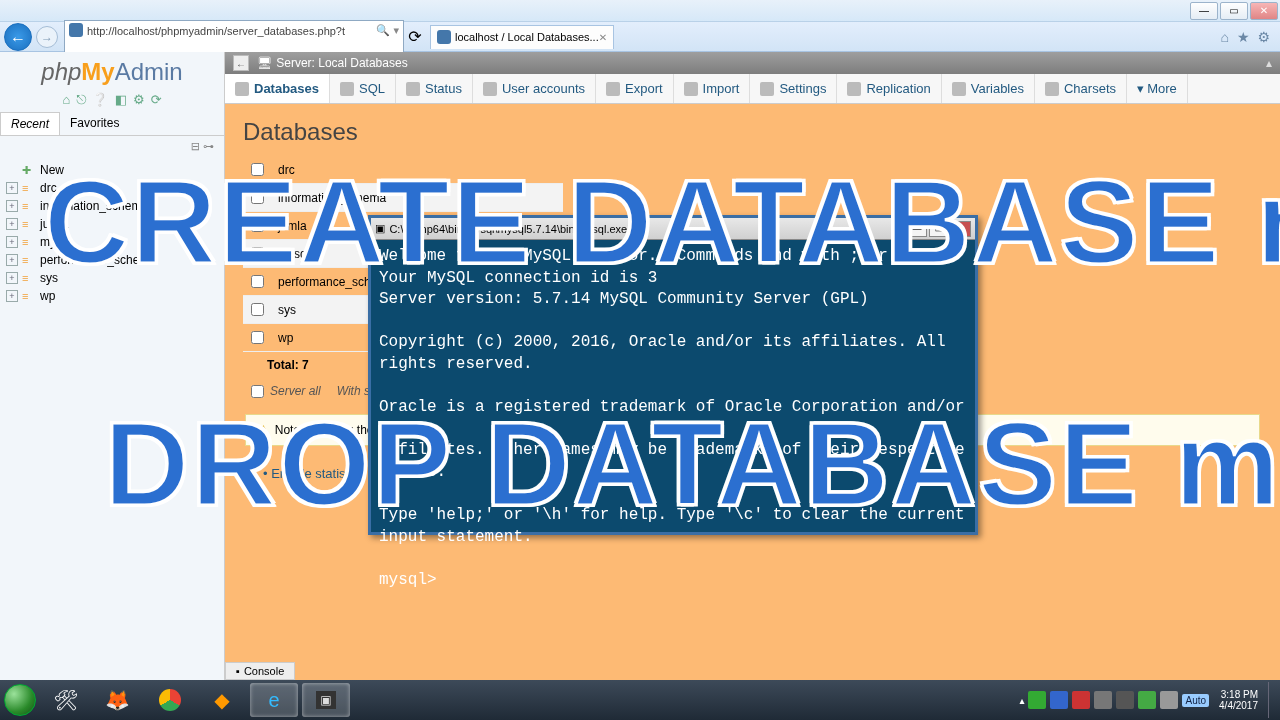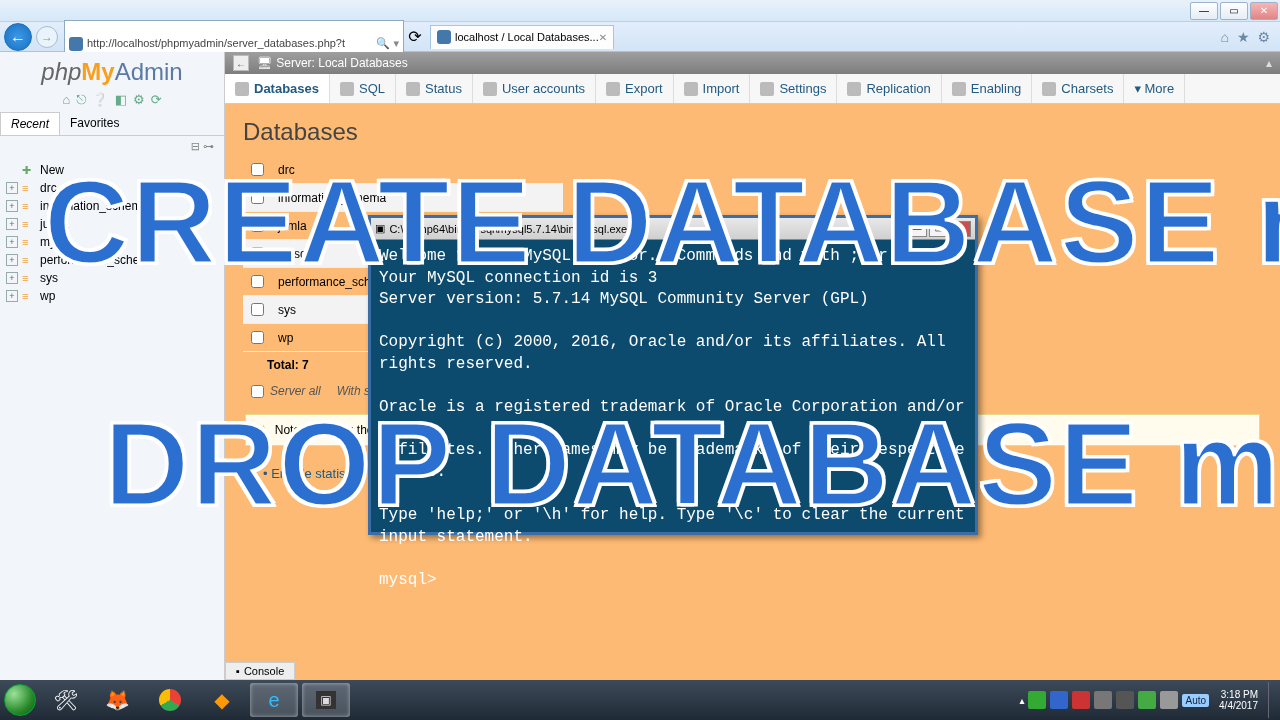--- a/index.html
+++ b/index.html
@@ -7,21 +7,21 @@
 
 
 .win-titlebar { height: 22px; background: linear-gradient(#e8f1fa,#d6e8f8); border-bottom: 1px solid #b9d1e8; display: flex; justify-content: flex-end; align-items: center; padding-right: 2px; }
 .win-btn { width: 28px; height: 18px; border: 1px solid #9bb3cb; background: linear-gradient(#fefefe,#e5edf5); margin-left: 2px; font-size: 10px; display: flex; align-items: center; justify-content: center; border-radius: 2px; }
 .win-btn.close { background: linear-gradient(#f7b6b6,#e08585); color: #fff; }
 
 
 .ie-toolbar { height: 30px; background: linear-gradient(#e3eefc,#d2e4f6); display: flex; align-items: center; padding: 0 4px; border-bottom: 1px solid #a8c4e2; }
 .ie-back { width: 28px; height: 28px; border-radius: 50%; background: radial-gradient(#3a9ae8,#1a6fbf); display: flex; align-items: center; justify-content: center; color: #fff; font-size: 16px; border: 1px solid #1a6fbf; }
 .ie-fwd { width: 22px; height: 22px; border-radius: 50%; border: 1px solid #a5bdd6; background: #eaf2fa; display: flex; align-items: center; justify-content: center; margin-left: 4px; color: #7d98b3; font-size: 12px; }
-.ie-url-box { flex: 0 0 340px; height: 24px; background: #fff; border: 1px solid #8fa9c3; margin-left: 6px; display: flex; align-items: flex-start; padding: 16px 4px; font-size: 11px; }
+.ie-url-box { flex: 0 0 340px; height: 24px; background: #fff; border: 1px solid #8fa9c3; margin-left: 6px; display: flex; align-items: flex-end; padding: 16px 4px; font-size: 11px; }
 .ie-favicon { width: 14px; height: 14px; background: #47a; border-radius: 3px; margin-right: 4px; }
 .ie-url { flex: 1; color: #444; overflow: hidden; white-space: nowrap; }
 .ie-refresh { width: 22px; text-align: center; }
 .ie-tab { height: 24px; background: #fdfdfd; border: 1px solid #a8c4e2; border-bottom: none; margin-left: 4px; display: flex; align-items: center; padding: 0 6px; font-size: 11px; min-width: 160px; position: relative; }
 .ie-tab .fav { width: 14px; height: 14px; background: #47a; border-radius: 3px; margin-right: 4px; }
 .ie-tab .close { margin-left: auto; color: #888; font-size: 10px; }
 .ie-tools-right { margin-left: auto; display: flex; gap: 8px; padding-right: 6px; color: #6b88a6; font-size: 14px; }
 
 
 .pma { position: absolute; top: 52px; left: 0; right: 0; bottom: 40px; background: #fdba74; display: flex; }
@@ -219,21 +219,21 @@
         <div class="item">
           <span class="ico"></span>
           <span>Settings</span>
         </div>
         <div class="item">
           <span class="ico"></span>
           <span>Replication</span>
         </div>
         <div class="item">
           <span class="ico"></span>
-          <span>Enabling</span>
+          <span>Variables</span>
         </div>
         <div class="item">
           <span class="ico"></span>
           <span>Charsets</span>
         </div>
         <div class="item">
           <span>▾ More</span>
         </div>
       </div>
     <div class="pma-content">

